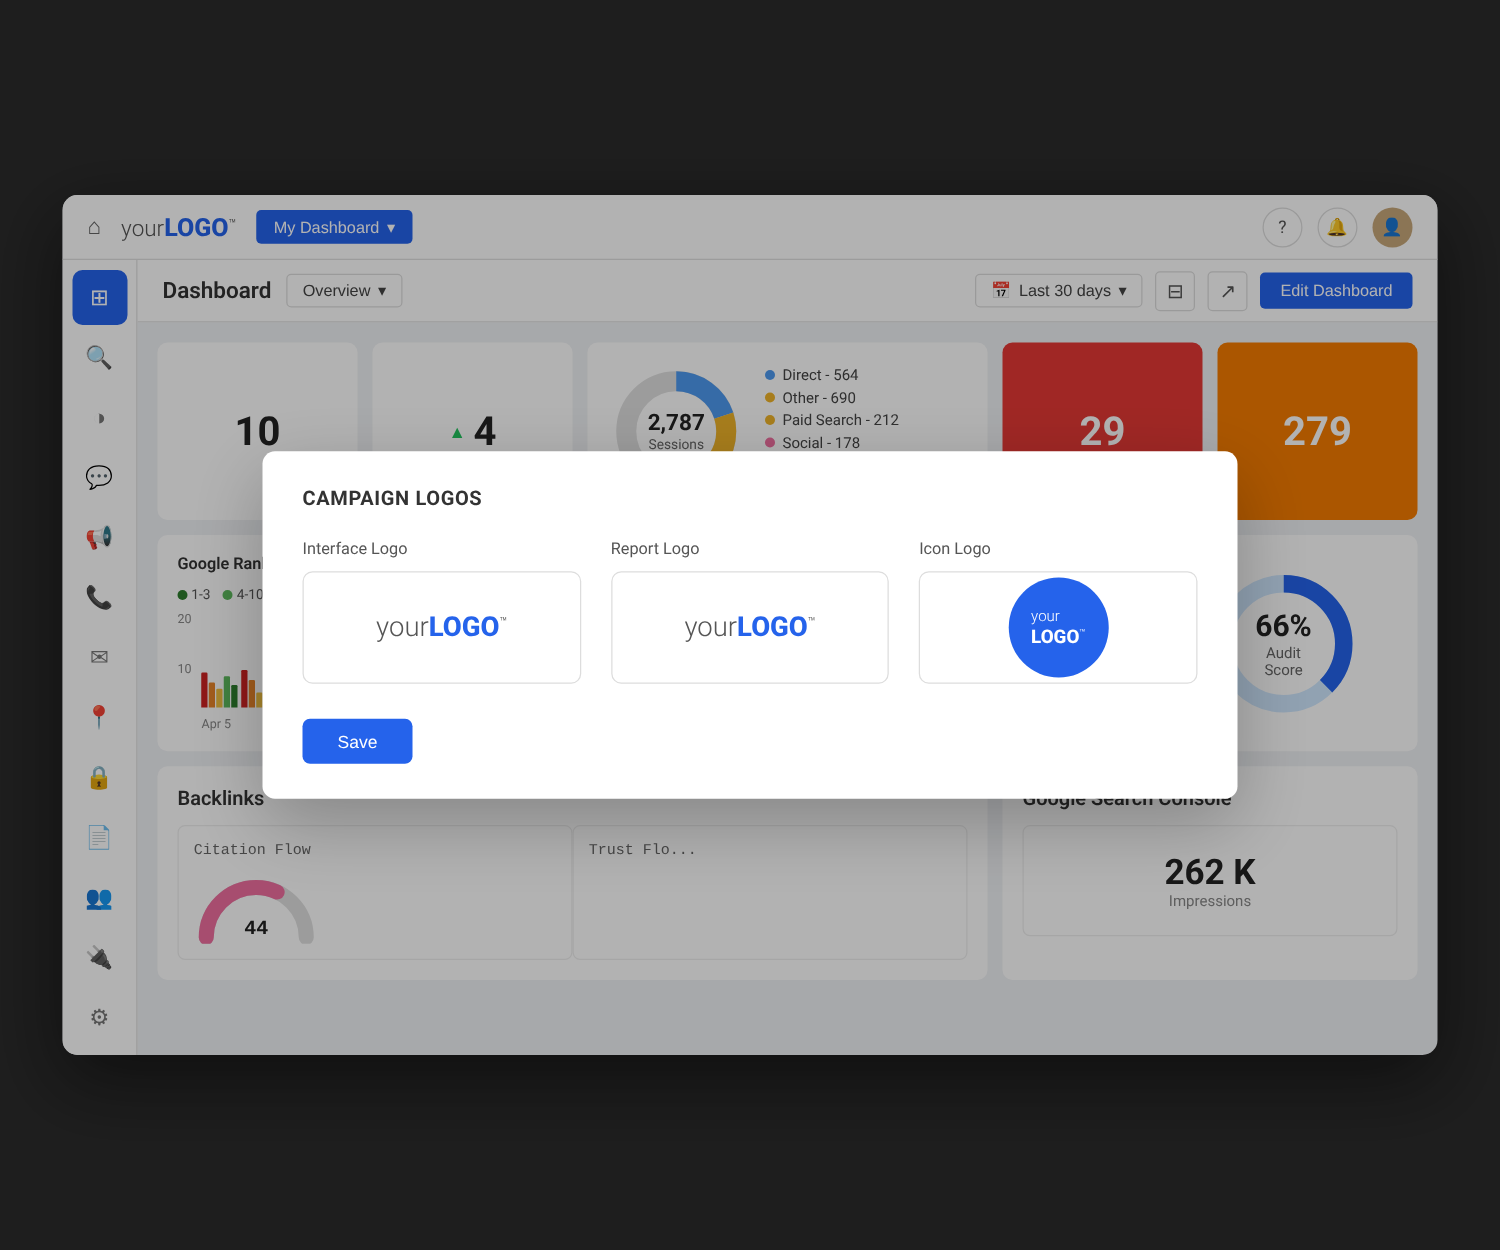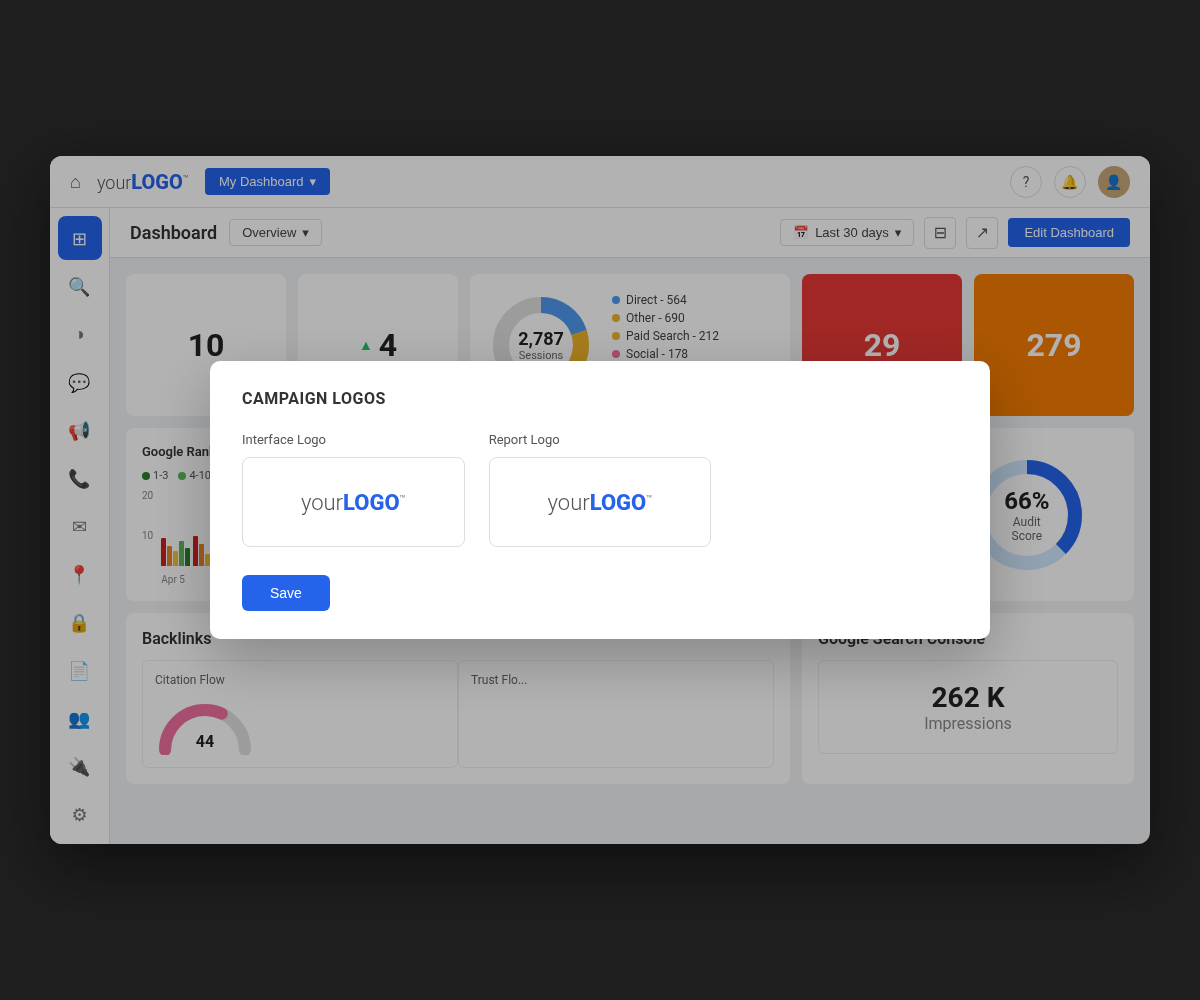--- a/index.html
+++ b/index.html
@@ -368,20 +368,21 @@
     }
     .section-title {
       font-size: 16px;
       font-weight: 600;
       color: #333;
       margin-bottom: 12px;
     }
     .backlinks-inner {
       display: grid;
       grid-template-columns: 1fr 1fr;
+      font-family: Liberation Mono, monospace;
     }
     .inner-card {
       border: 1px solid #eee;
       border-radius: 6px;
       padding: 12px;
     }
     .inner-label { font-size: 12px; color: #666; margin-bottom: 8px; }
 
     
     .semi-donut {
@@ -395,21 +396,21 @@
     .gsc-impressions {
       display: flex;
       flex-direction: column;
       align-items: center;
       margin-top: 12px;
       padding: 20px;
       border: 1px solid #eee;
       border-radius: 6px;
     }
     .gsc-num { font-size: 28px; font-weight: 700; color: #222; }
-    .gsc-lbl { font-size: 16px; color: #888; }
+    .gsc-lbl { font-size: 12px; color: #888; }
 
     
     .overlay {
       position: fixed;
       top: 0; left: 0; right: 0; bottom: 0;
       background: rgba(0,0,0,0.3);
       display: flex;
       align-items: center;
       justify-content: center;
       z-index: 100;
@@ -816,17 +817,28 @@
 
       <div>
         <div class="logo-section-label">Report Logo</div>
         <div class="logo-box">
           <div class="logo-box-text">
             <span>your</span><strong>LOGO</strong><sup style="font-size:10px;vertical-align:super;color:#555">™</sup>
           </div>
         </div>
       </div>
 
+      <div>
+        <div class="logo-section-label">Icon Logo</div>
+        <div class="logo-box">
+          <div class="logo-circle">
+            <div class="logo-circle-text">
+              <div style="font-weight:300;font-size:12px;">your</div>
+              <div><strong>LOGO</strong><sup style="font-size:8px;">™</sup></div>
+            </div>
+          </div>
+        </div>
+      </div>
     </div>
 
     <button class="save-btn">Save</button>
   </div>
 </div>
 
 </body></html>

